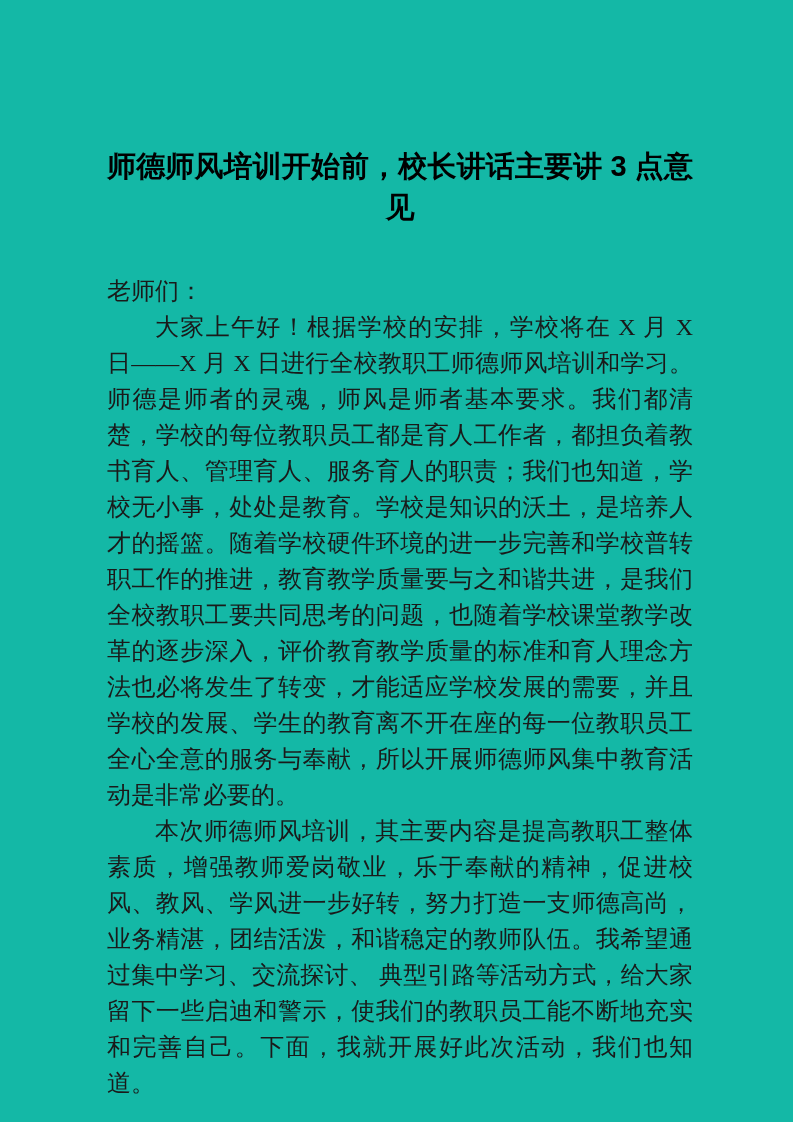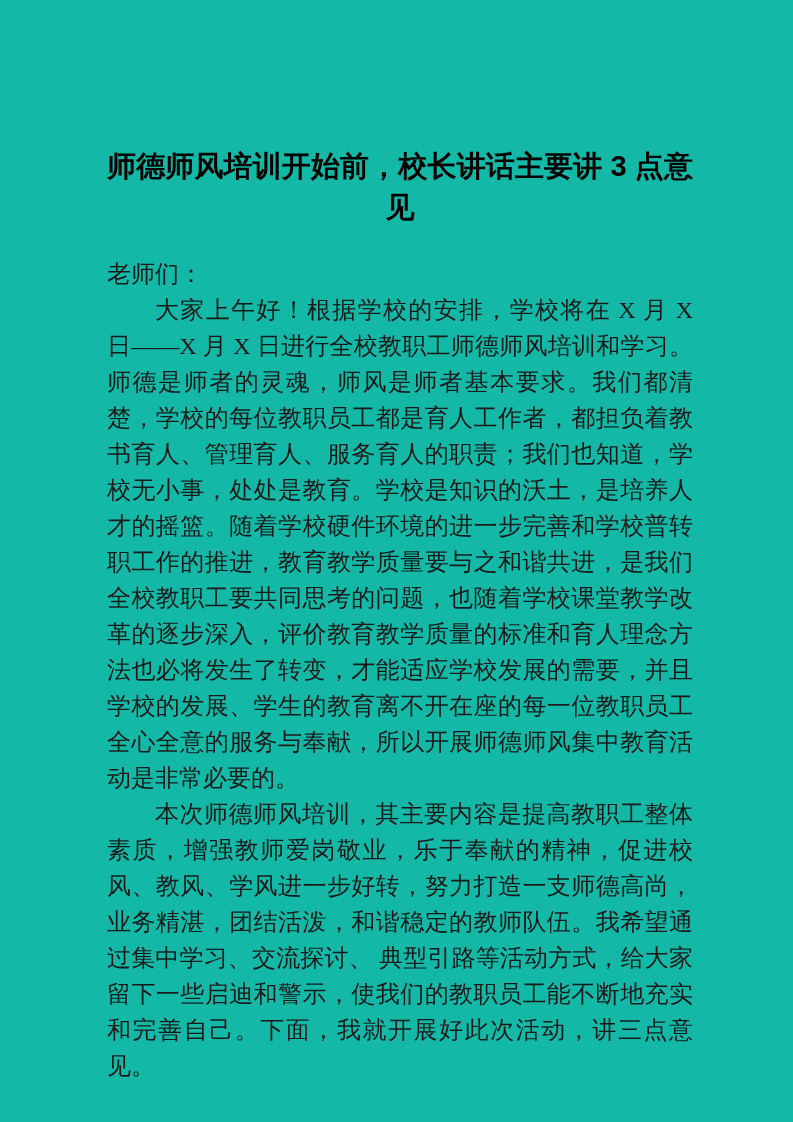--- a/index.html
+++ b/index.html
@@ -42,21 +42,21 @@
     line-height: 41px;
     color: #000000;
     text-align: justify;
     text-align-last: center;
     letter-spacing: 0px;
     word-break: break-all;
   }
 
   .body-block {
     position: absolute;
-    top: 256px;
+    top: 273px;
     left: 0;
     width: 586px;
   }
 
   p.para {
     margin: 0;
     padding: 0;
     font-family: "Liberation Serif", "DejaVu Serif", serif;
     font-size: 24px;
     line-height: 36px;
@@ -85,19 +85,19 @@
   <div class="content">
 
     <h1 class="doc-title">师德师风培训开始前，校长讲话主要讲 3 点意见</h1>
 
     <div class="body-block">
 
       <p class="para salutation">老师们：</p>
 
       <p class="para indent">大家上午好！根据学校的安排，学校将在 X 月 X 日——X 月 X 日进行全校教职工师德师风培训和学习。师德是师者的灵魂，师风是师者基本要求。我们都清楚，学校的每位教职员工都是育人工作者，都担负着教书育人、管理育人、服务育人的职责；我们也知道，学校无小事，处处是教育。学校是知识的沃土，是培养人才的摇篮。随着学校硬件环境的进一步完善和学校普转职工作的推进，教育教学质量要与之和谐共进，是我们全校教职工要共同思考的问题，也随着学校课堂教学改革的逐步深入，评价教育教学质量的标准和育人理念方法也必将发生了转变，才能适应学校发展的需要，并且学校的发展、学生的教育离不开在座的每一位教职员工全心全意的服务与奉献，所以开展师德师风集中教育活动是非常必要的。</p>
 
-      <p class="para indent">本次师德师风培训，其主要内容是提高教职工整体素质，增强教师爱岗敬业，乐于奉献的精神，促进校风、教风、学风进一步好转，努力打造一支师德高尚，业务精湛，团结活泼，和谐稳定的教师队伍。我希望通过集中学习、交流探讨、 典型引路等活动方式，给大家留下一些启迪和警示，使我们的教职员工能不断地充实和完善自己。下面，我就开展好此次活动，讲三点意见。</p>
+      <p class="para indent">本次师德师风培训，其主要内容是提高教职工整体素质，增强教师爱岗敬业，乐于奉献的精神，促进校风、教风、学风进一步好转，努力打造一支师德高尚，业务精湛，团结活泼，和谐稳定的教师队伍。我希望通过集中学习、交流探讨、 典型引路等活动方式，给大家留下一些启迪和警示，使我们的教职员工能不断地充实和完善自己。下面，我就开展好此次活动，我们也知道。</p>
 
     </div>
 
   </div>
 
 </div>
 
 </body></html>

